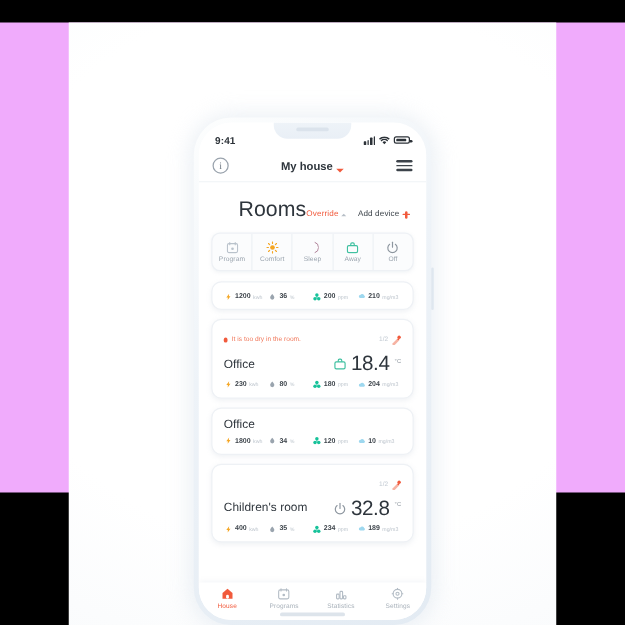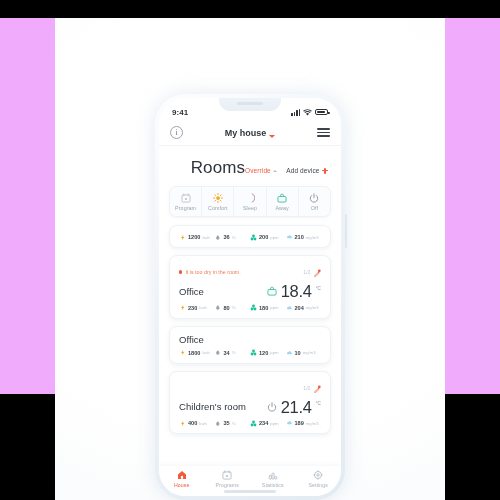--- a/index.html
+++ b/index.html
@@ -562,21 +562,21 @@
               </div>
               <div class="card-main">
                 <span class="room-name">Children's room</span>
                 <span class="temp-wrap">
                   <span class="mode-ico">
                     <svg width="10" height="10" viewBox="0 0 16 16">
                       <path d="M4.3 3.9a6 6 0 1 0 7.4 0" fill="none" stroke="#8d969f" stroke-width="1.5" stroke-linecap="round"></path>
                       <path d="M8 1.2v6.4" stroke="#8d969f" stroke-width="1.5" stroke-linecap="round"></path>
                     </svg>
                   </span>
-                  <span class="temp-val">21.4</span>
+                  <span class="temp-val">32.8</span>
                   <span class="temp-unit">
                     <span class="unit-c">°C</span>
                   </span>
                 </span>
               </div>
               <div class="metrics">
                 <div class="metric">
                   <span class="metric-ico">
                     <svg width="5.6000000000000005" height="7" viewBox="0 0 16 16">
                       <path d="M9.5 1 3 9.2h3.6L6.1 15l6.4-8.4H8.8L9.5 1z" fill="#f5a623"></path>

